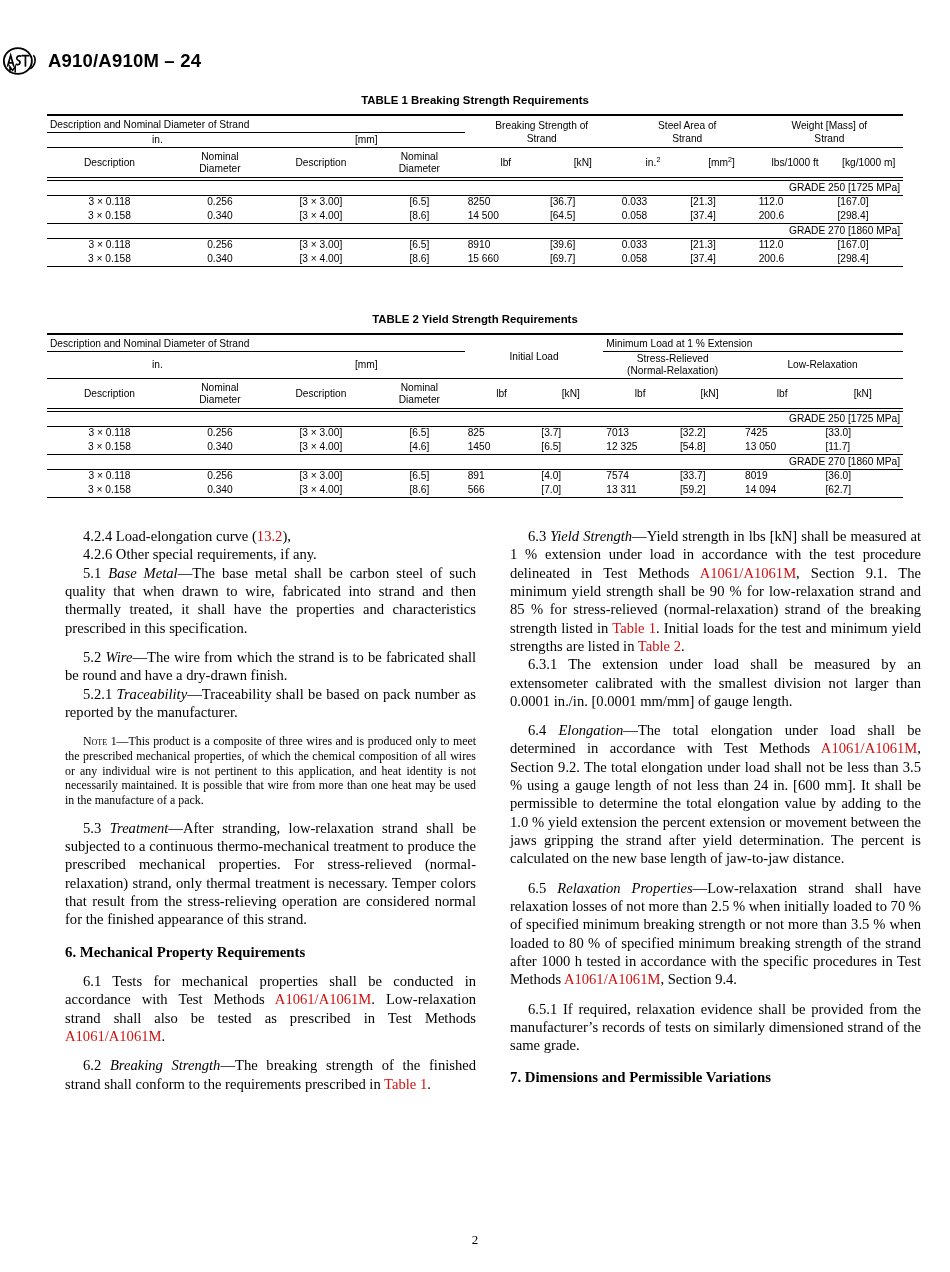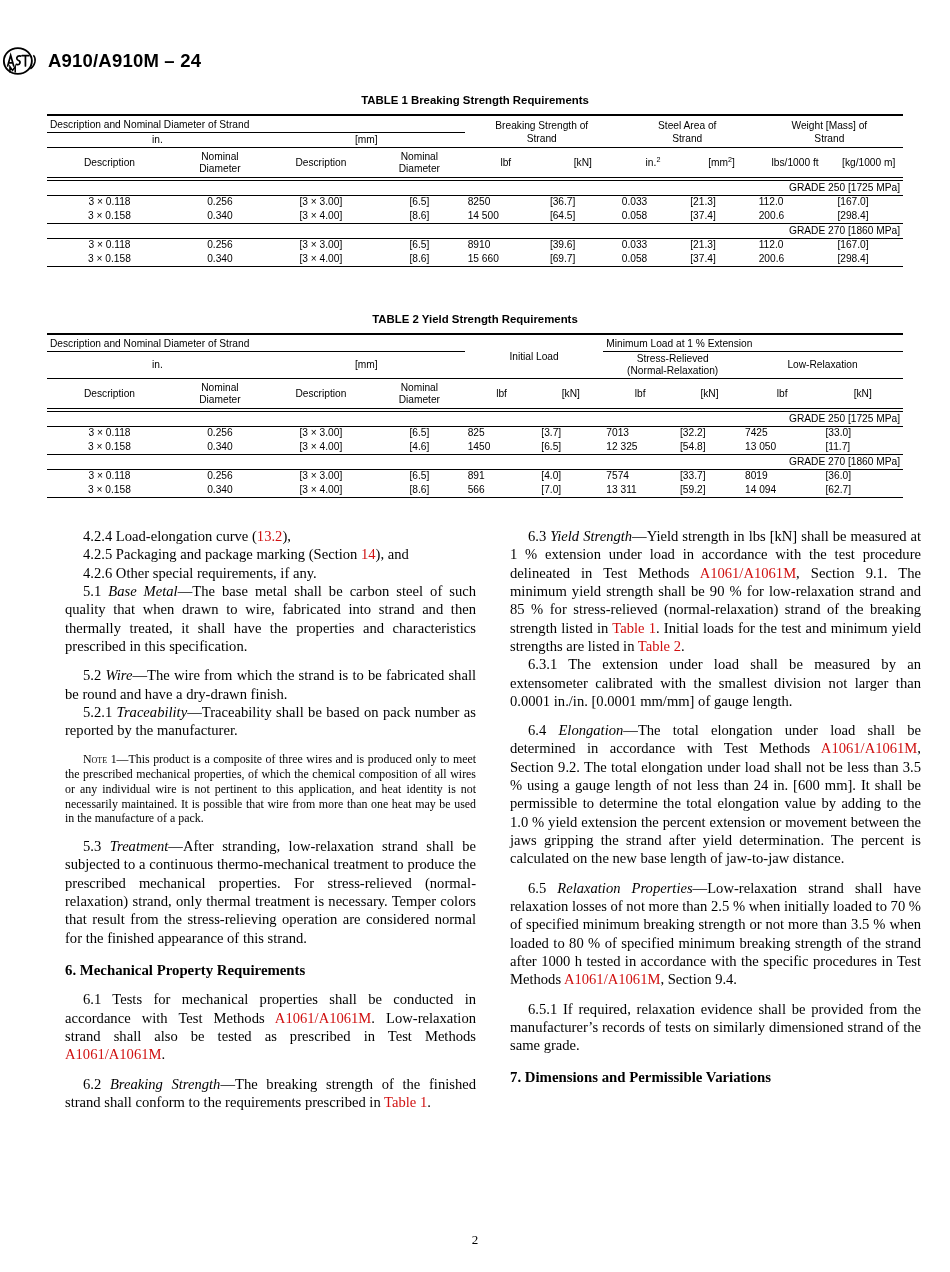--- a/index.html
+++ b/index.html
@@ -397,21 +397,20 @@
     </tbody>
   </table>
 </div>
 
 <div class="body-columns">
 
   <div class="col">
 
     <p class="indent tight"><span>4.2.4  Load-elongation curve (</span><span class="xref">13.2</span><span>),</span></p>
 
-    <p class="indent"><span>4.2.5  Packaging and package marking (Section </span><span class="xref">14</span><span>), and</span></p>
 
     <p class="indent">4.2.6  Other special requirements, if any.</p>
 
 
     <p class="indent tight"><span>5.1 </span><i>Base Metal</i><span>—The base metal shall be carbon steel of such quality that when drawn to wire, fabricated into strand and then thermally treated, it shall have the properties and characteristics prescribed in this specification.</span></p>
 
     <p class="indent para"><span>5.2 </span><i>Wire</i><span>—The wire from which the strand is to be fabricated shall be round and have a dry-drawn finish.</span></p>
 
     <p class="indent"><span>5.2.1 </span><i>Traceability</i><span>—Traceability shall be based on pack number as reported by the manufacturer.</span></p>
 

